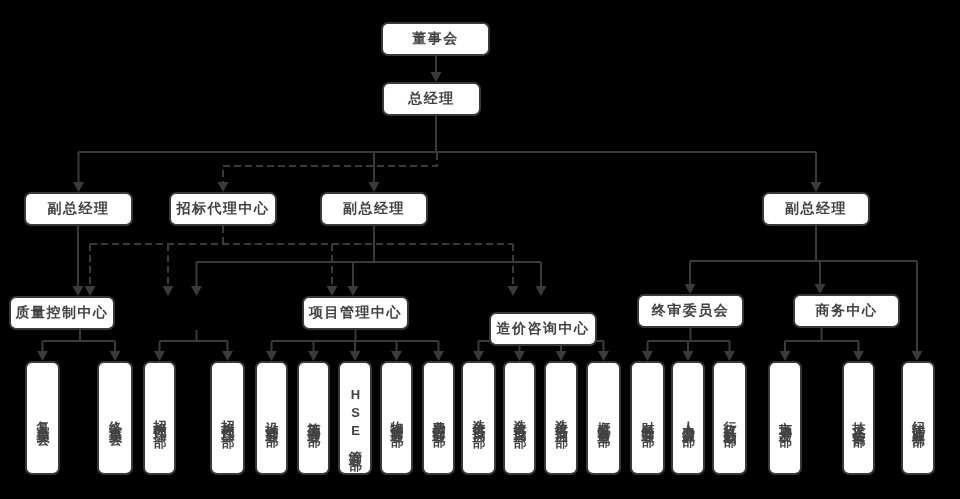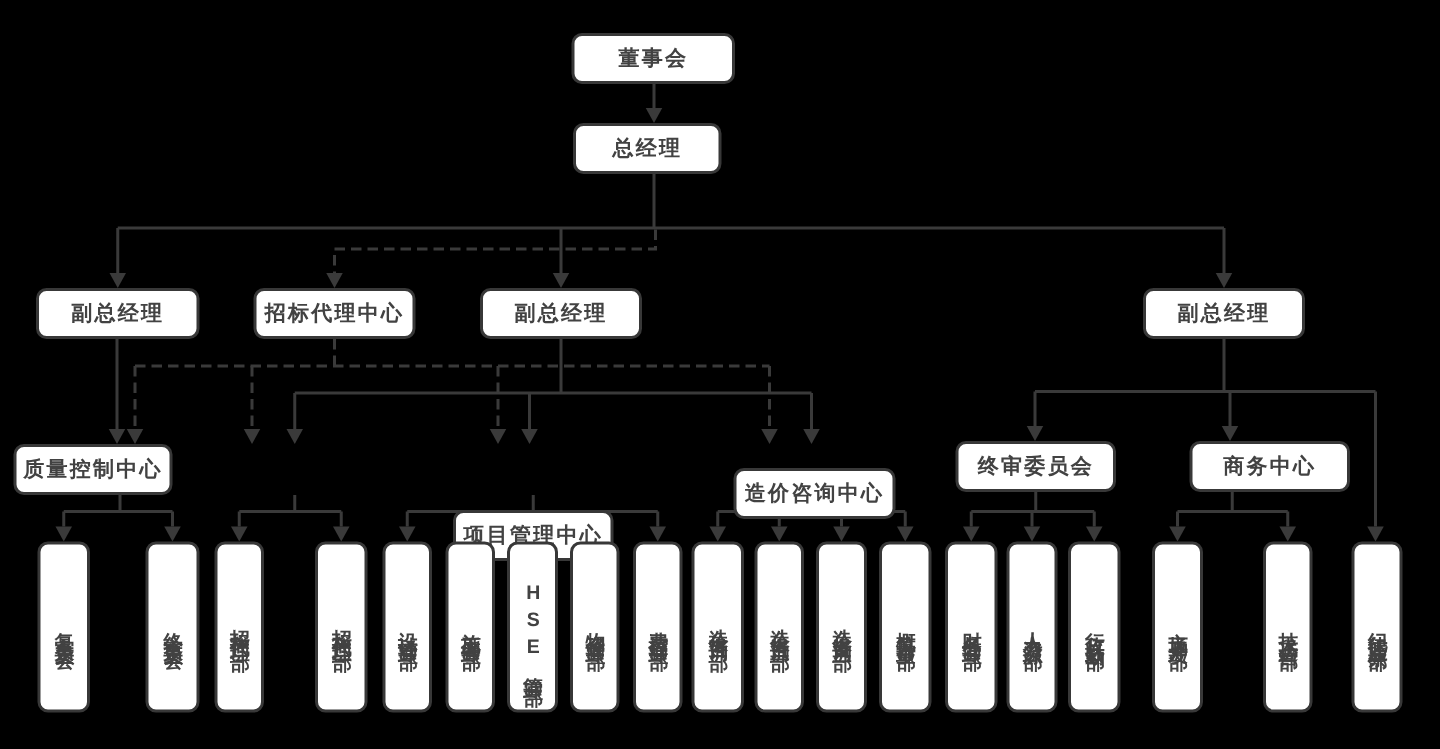--- a/index.html
+++ b/index.html
@@ -141,21 +141,21 @@
     </div>
     <div class="node horizontal" style="left: 320px; top: 192px; width: 108px; height: 34px;">
       <span>副总经理</span>
     </div>
     <div class="node horizontal" style="left: 762px; top: 192px; width: 108px; height: 34px;">
       <span>副总经理</span>
     </div>
     <div class="node horizontal" style="left: 9px; top: 296px; width: 106px; height: 34px;">
       <span>质量控制中心</span>
     </div>
-    <div class="node horizontal" style="left: 302px; top: 296px; width: 107px; height: 34px; margin-top: 44px;">
+    <div class="node horizontal" style="left: 302px; top: 296px; width: 107px; height: 34px;">
       <span>项目管理中心</span>
     </div>
     <div class="node horizontal" style="left: 489px; top: 296px; width: 108px; height: 34px; margin-top: 16px;">
       <span>造价咨询中心</span>
     </div>
     <div class="node horizontal" style="left: 637px; top: 294px; width: 107px; height: 34px;">
       <span>终审委员会</span>
     </div>
     <div class="node horizontal" style="left: 768px; top: 294px; width: 107px; height: 34px; margin-left: 25px;">
       <span>商务中心</span>

